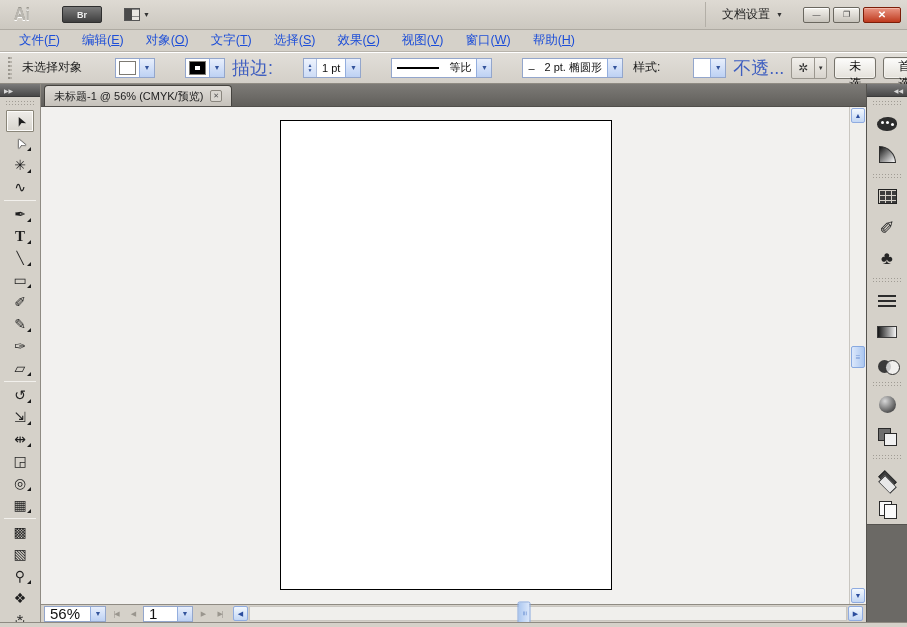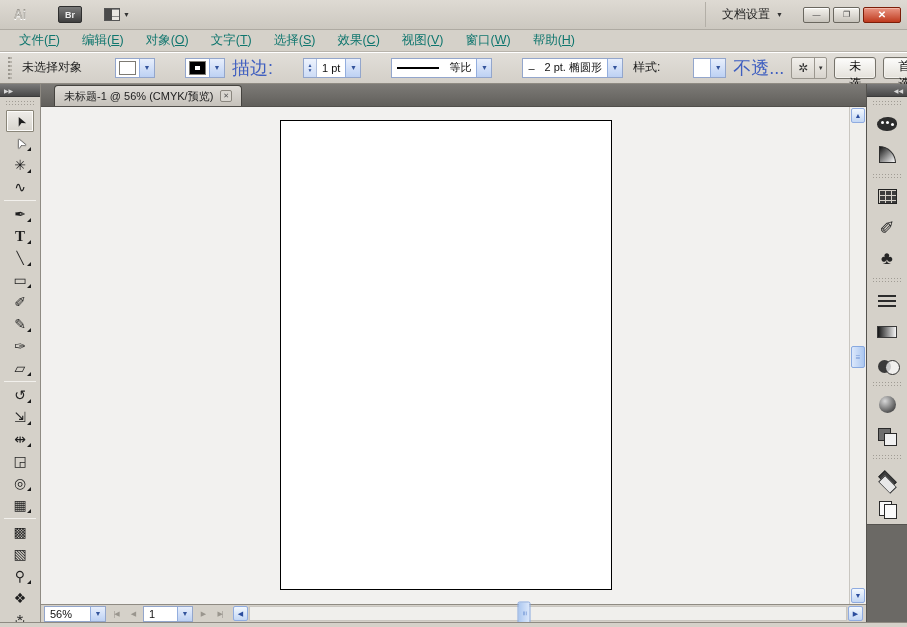--- a/index.html
+++ b/index.html
@@ -4,44 +4,44 @@
 <style>
   * { box-sizing: border-box; margin: 0; padding: 0; }
   body { margin:0; background:#888; font-family:"Liberation Sans", sans-serif; }
   .window { position:relative; width:907px; height:627px; background:#d5d1c9; overflow:hidden;
             box-shadow: inset 0 0 0 1px #8f8b83; font-family:"Liberation Sans", sans-serif; }
 
   
   .titlebar { position:absolute; top:0; left:0; right:0; height:30px;
               background:linear-gradient(#dedad3,#ccc8c0); border-bottom:1px solid #aeaaa2;
               display:flex; align-items:center; padding:0 6px; }
-  .ai-logo { font-size:12px; font-weight:bold; color:#b9b6af;
+  .ai-logo { font-size:16px; font-weight:bold; color:#b9b6af;
              text-shadow:0 1px 0 #fff, 0 -1px 0 #9a978f; margin:0 8px; }
-  .br-btn { margin-left:24px; width:24px; height:17px; border:1px solid #2e2e2e; border-radius:2px;
+  .br-btn { margin-left:24px; width:40px; height:17px; border:1px solid #2e2e2e; border-radius:2px;
             background:linear-gradient(#7b7b7b,#3f3f3f); color:#eee; font-size:9px; font-weight:bold;
             display:flex; align-items:center; justify-content:center; cursor:default; }
   .arrange { margin-left:22px; display:flex; align-items:center; gap:3px; }
   .arrange-icon { width:16px; height:13px; border:1px solid #555; background:#e9e7e2;
                   background-image:linear-gradient(90deg,#4a4a4a 0 7px,transparent 7px),
                                    linear-gradient(#8a8a8a 0 1px,transparent 1px);
                   background-size:100% 6px, 100% 7px; }
   .tiny-arrow { font-size:7px; color:#333; }
   .workspace { margin-left:auto; display:flex; align-items:center; gap:6px; font-size:12px; color:#222;
                border-left:1px solid #b3afa7; padding:4px 10px 4px 16px; margin-right:10px; }
   .winbtns { display:flex; gap:3px; }
   .win-btn { width:27px; height:16px; border:1px solid #6a675f; border-radius:2px;
              background:linear-gradient(#f5f3ee,#c7c3bb); box-shadow:inset 0 1px 0 #fff;
              display:flex; align-items:center; justify-content:center; font-size:8px; color:#333; }
   .win-btn.close { width:38px; background:linear-gradient(#ea9684,#bf3a1e); border-color:#7c1d08;
                    color:#fff; font-size:10px; font-weight:bold; box-shadow:inset 0 1px 0 #f4b4a4; }
 
   
   .menubar { position:absolute; top:30px; left:0; right:0; height:22px; background:#d5d1c9;
              border-bottom:1px solid #b7b3ab; display:flex; align-items:center; padding-left:8px; }
-  .menu-item { padding:2px 11px; font-size:12.5px; color:#0f766e; cursor:default; }
+  .menu-item { padding:2px 11px; font-size:12.5px; color:#1d4ed8; cursor:default; }
 
   
   .controlbar { position:absolute; top:52px; left:0; right:0; height:32px;
                 background:linear-gradient(#e2dfd9,#d3cfc8); border-bottom:1px solid #8f8b83;
                 box-shadow:inset 0 1px 0 #fff; display:flex; align-items:center; padding:0 8px; gap:7px; }
   .grip-v { width:5px; height:22px; border-left:2px dotted #9b978f; border-right:2px dotted #b7b3ab; }
   .cb-label { font-size:12px; color:#1e1e1e; white-space:nowrap; margin:0 3px; }
   .cb-link { font-size:18px; color:#3f5fc0; white-space:nowrap; cursor:pointer; }
   .combo { display:flex; align-items:center; height:20px; background:#fff; border:1px solid #93a6cc;margin-left:23px; }
   .combo-arrow { width:15px; align-self:stretch; background:linear-gradient(#e8effc,#bdd1f3);
@@ -85,21 +85,21 @@
                             border-left:4px solid transparent; border-bottom:4px solid #1c1c1c; }
   .tool-divider { width:32px; height:1px; background:#948f87; border-bottom:1px solid #f2f0ec; margin:2px 0; }
   .glyph-selection-tool, .glyph-direct-selection-tool { transform:rotate(-115deg); font-size:13px; }
   .glyph-direct-selection-tool { color:#fff; text-shadow:0 0 1px #000,0 0 1px #000,0 0 1px #000; }
   .glyph-type-tool { font-family:"Liberation Serif", serif; font-weight:bold; font-size:15px; }
   .glyph-line-segment-tool { font-size:12px; }
   .glyph-symbol-sprayer-tool { font-size:12px; }
 
   .doc-area { position:absolute; left:41px; right:41px; top:84px; bottom:5px; display:flex; flex-direction:column; }
   .tabbar { height:23px; background:linear-gradient(#7d7b77,#615f5b); border-bottom:1px solid #514f4b;
-            display:flex; align-items:flex-end; padding-left:13px; }
+            display:flex; align-items:flex-end; padding-left:3px; }
   .tab { height:21px; display:flex; align-items:center; gap:7px; padding:0 9px;
          background:linear-gradient(#dfdcd7,#c6c2bb); border:1px solid #45433f; border-bottom:none;
          border-radius:4px 4px 0 0; font-size:11px; color:#222; white-space:nowrap; }
   .tab-close { width:12px; height:12px; border:1px solid #8a867e; border-radius:2px; background:#d9d6d0;
                color:#555; font-size:7px; display:flex; align-items:center; justify-content:center; }
 
   .canvas { flex:1; position:relative; background:#f2f1ef; overflow:hidden; }
   .artboard { position:absolute; left:239px; top:13px; width:332px; height:470px; background:#fff; border:1px solid #000; }
 
   .vscroll { position:absolute; top:0; right:0; bottom:0; width:17px; background:#f0efec; border-left:1px solid #c9c6c0; }
@@ -107,21 +107,21 @@
             color:#2c4e9e; display:flex; align-items:center; justify-content:center; font-size:7px; }
   .vscroll .sb-up { position:absolute; top:1px; left:1px; right:1px; height:15px; }
   .vscroll .sb-down { position:absolute; bottom:1px; left:1px; right:1px; height:15px; }
   .vscroll .sb-thumb { position:absolute; top:239px; left:1px; right:1px; height:22px;
                        background:linear-gradient(90deg,#dce8fb,#abc7f0); border:1px solid #88a9e0; border-radius:2px;
                        display:flex; align-items:center; justify-content:center; color:#6f93d4; font-size:8px; }
 
   .statusbar { height:18px; background:#d5d1c9; border-top:1px solid #8f8b83; display:flex; align-items:center;
                padding:0 3px; gap:3px; }
   .sb-combo { display:flex; align-items:center; height:16px; background:#fff; border:1px solid #93a6cc; }
-  .sb-combo .combo-text { font-size:11px; }
+  .sb-combo .combo-text { font-size:15px; }
   .nav-btn { width:14px; height:14px; display:flex; align-items:center; justify-content:center;
              color:#9a968e; font-size:7px; letter-spacing:-1px; }
   .status-field { width:166px; height:16px; margin-left:4px; display:flex; align-items:center; justify-content:center;
                   position:relative; font-size:12px; color:#1a1a1a;
                   border:1px solid; border-color:#8f8b83 #fff #fff #8f8b83; background:#d9d5ce; }
   .status-field .status-arrow { position:absolute; right:4px; font-size:9px; color:#000; }
   .hscroll { flex:1; height:16px; display:flex; align-items:center; gap:1px; margin-left:3px; }
   .hs-btn { width:15px; height:15px; }
   .hs-track { flex:1; height:15px; background:#f0efec; border:1px solid #c9c6c0; position:relative; }
   .hs-thumb { position:absolute; left:44%; top:0; bottom:0; width:24px;

